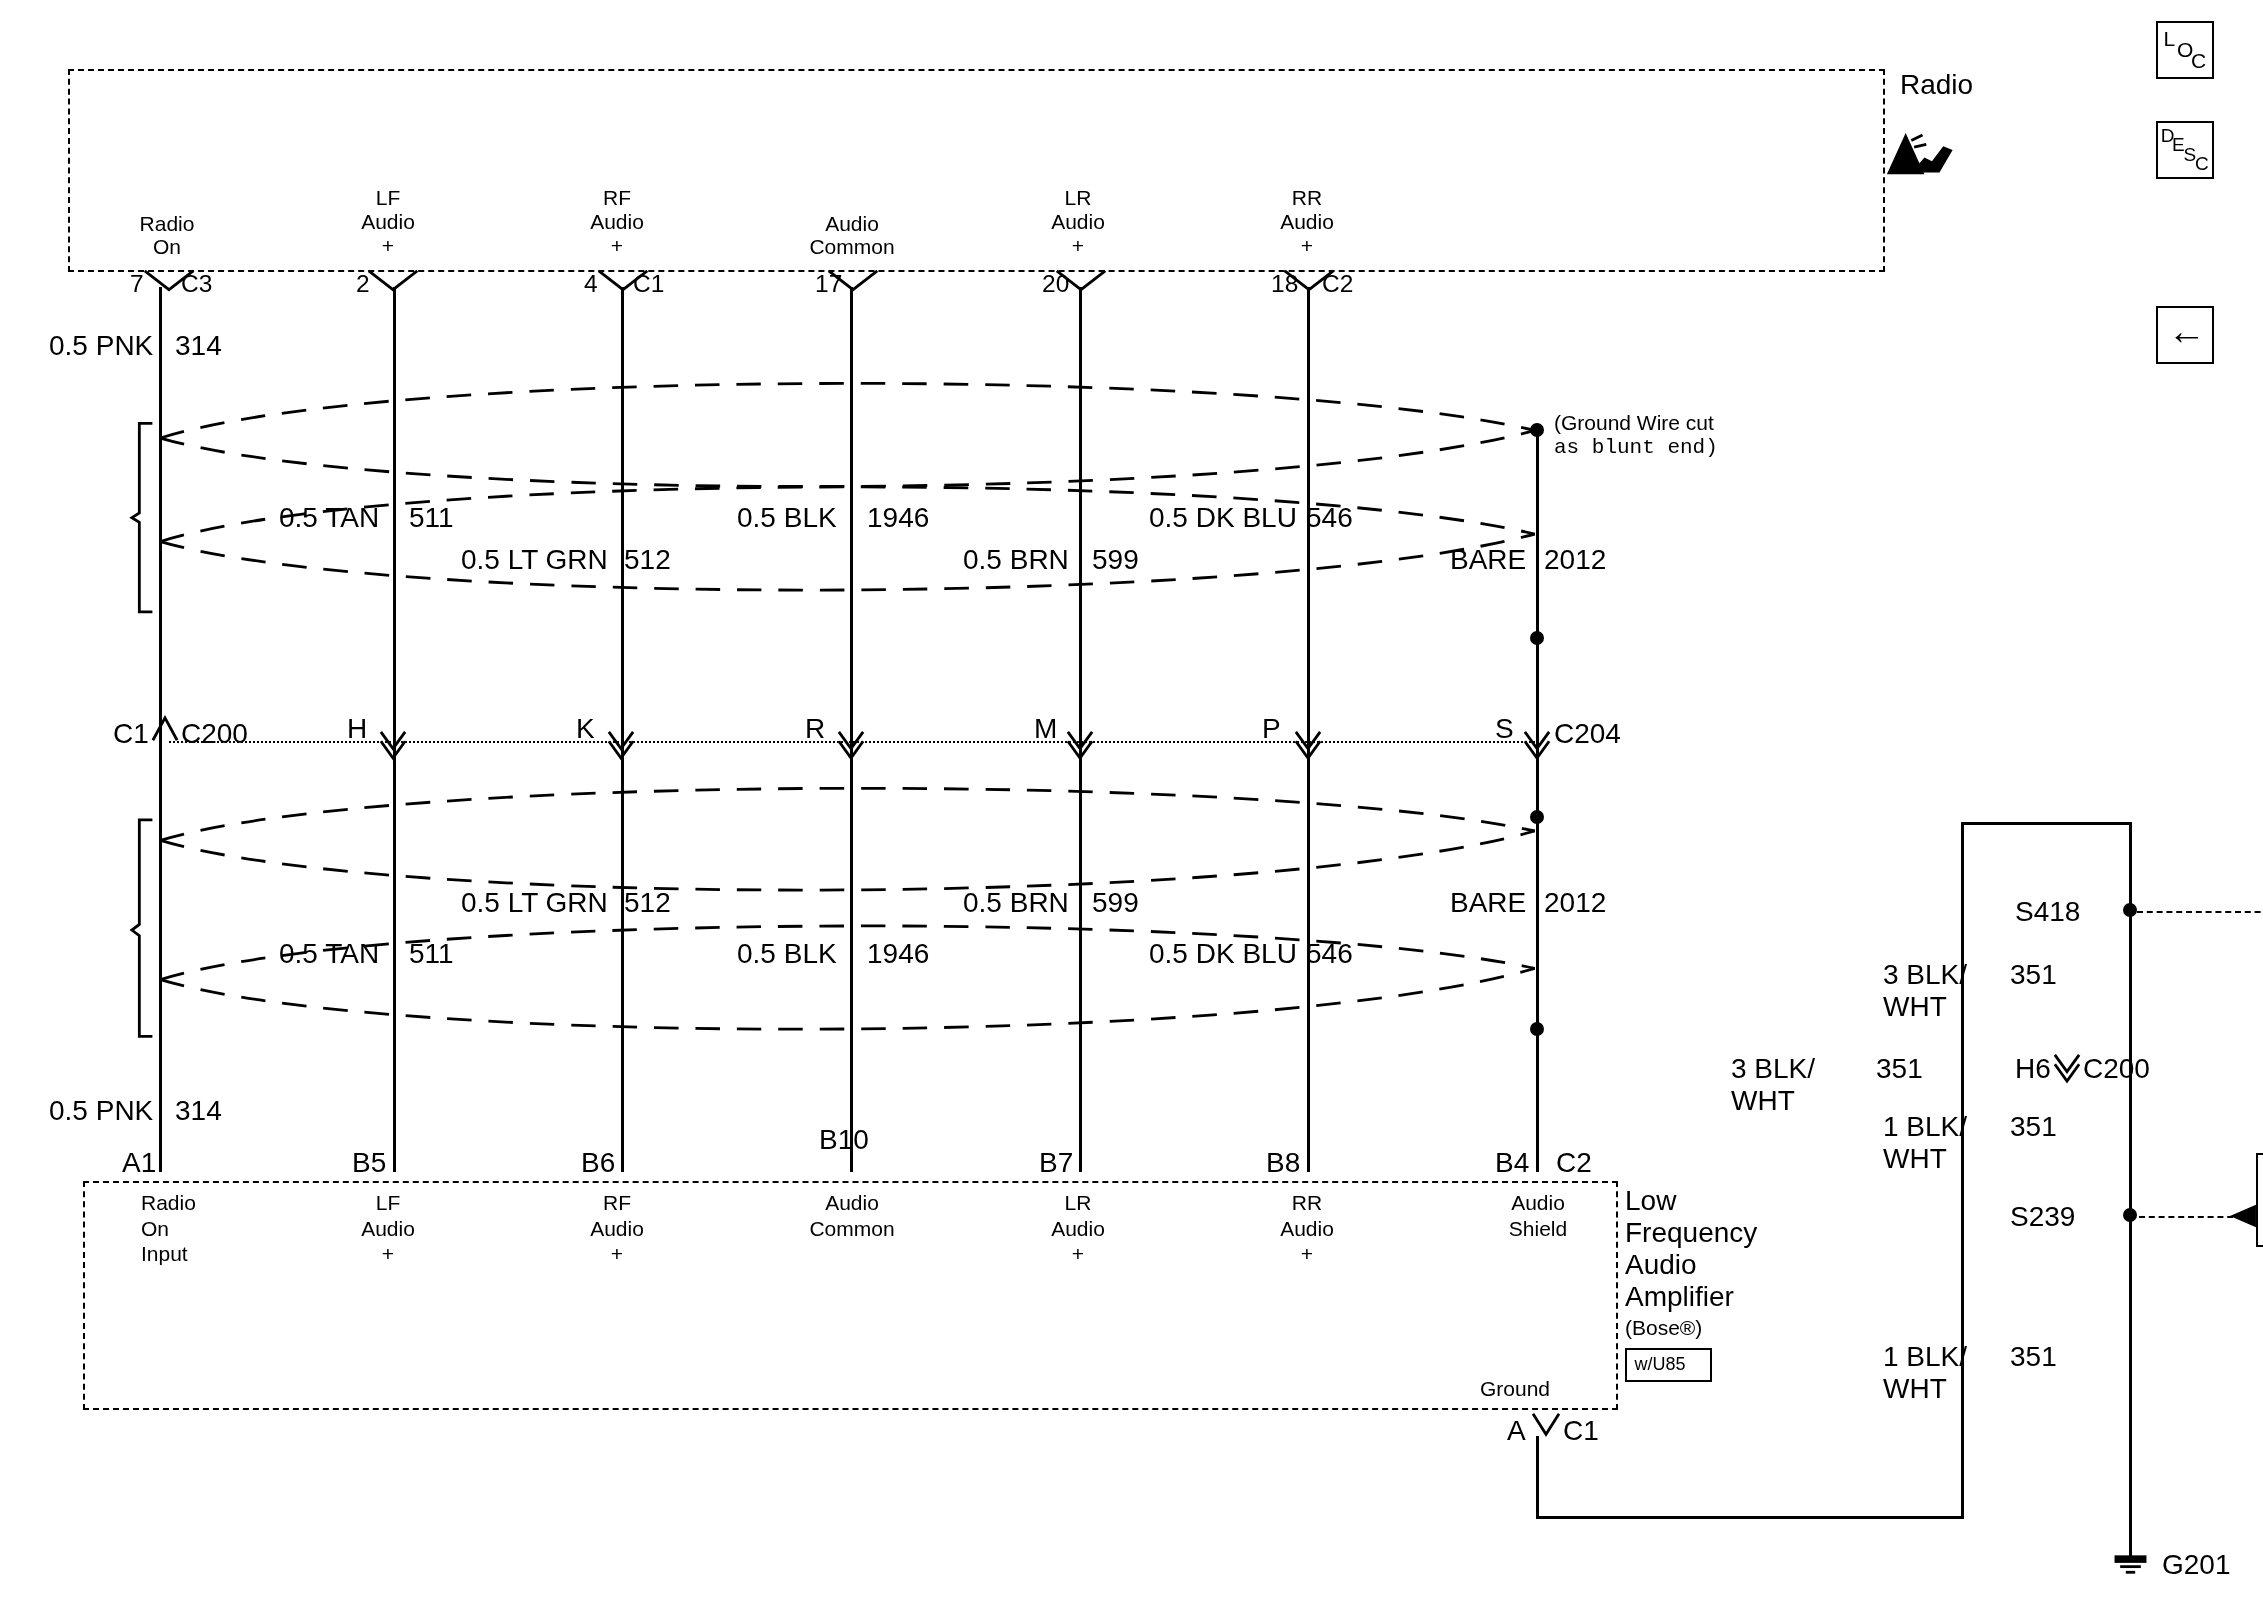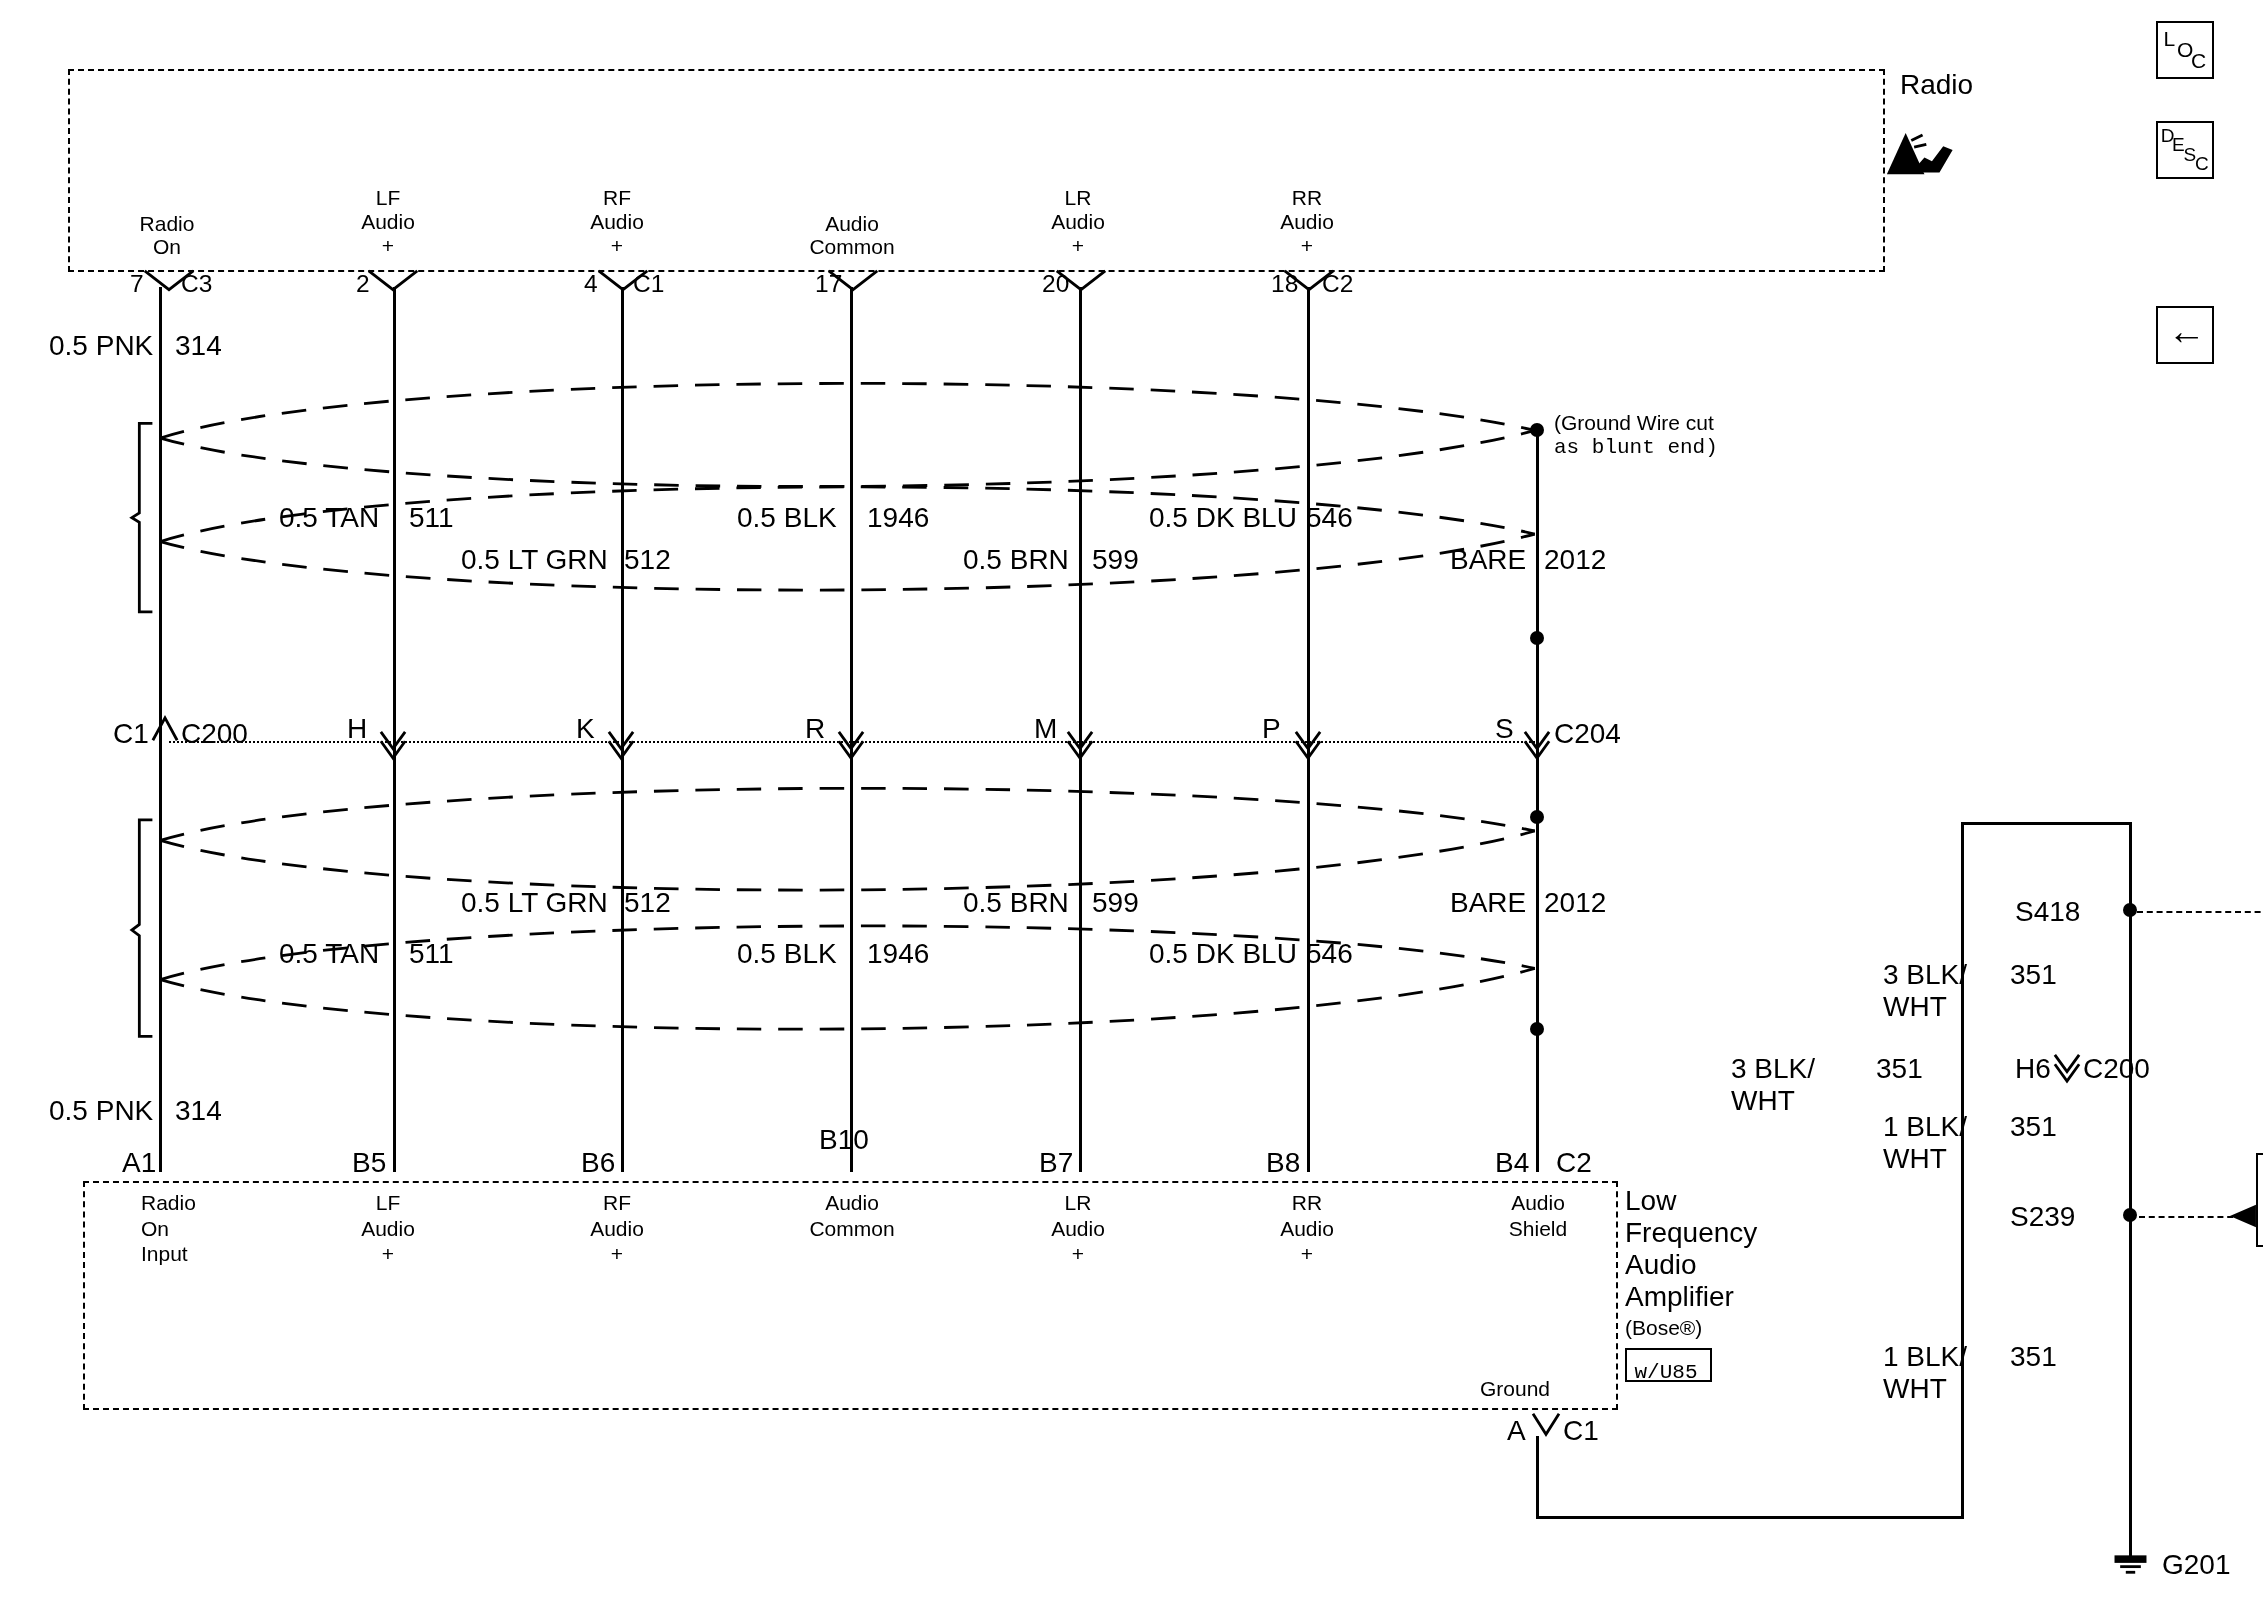--- a/index.html
+++ b/index.html
@@ -55,21 +55,21 @@
     </svg>
   </div>
 
   <div class="dashbox" style="left:83px;top:1181px;width:1535px;height:229px;"></div>
   <div class="t big" style="left:1625px;top:1185px;">Low</div>
   <div class="t big" style="left:1625px;top:1217px;">Frequency</div>
   <div class="t big" style="left:1625px;top:1249px;">Audio</div>
   <div class="t big" style="left:1625px;top:1281px;">Amplifier</div>
   <div class="t" style="left:1625px;top:1316px;font-size:21px;">(Bose®)</div>
   <div class="solidbox" style="left:1625px;top:1348px;width:87px;height:34px;">
-    <span class="t" style="left:7.5px;top:11px;font-size:21px;font-family:Liberation Mono, monospace;">w/U85</span>
+    <span class="t" style="left:7.5px;top:4px;font-size:18px;">w/U85</span>
   </div>
 
   <div class="t lbl ctr" style="left:167px;top:212px;">Radio</div>
   <div class="t lbl ctr" style="left:167px;top:235px;">On</div>
   <div class="t mid" style="left:130px;top:270px;">7</div>
   <div class="t mid" style="left:181px;top:270px;">C3</div>
 
   <div class="t lbl ctr" style="left:388px;top:186px;">LF</div>
   <div class="t lbl ctr" style="left:388px;top:210px;">Audio</div>
   <div class="t lbl ctr" style="left:388px;top:234px;">+</div>

